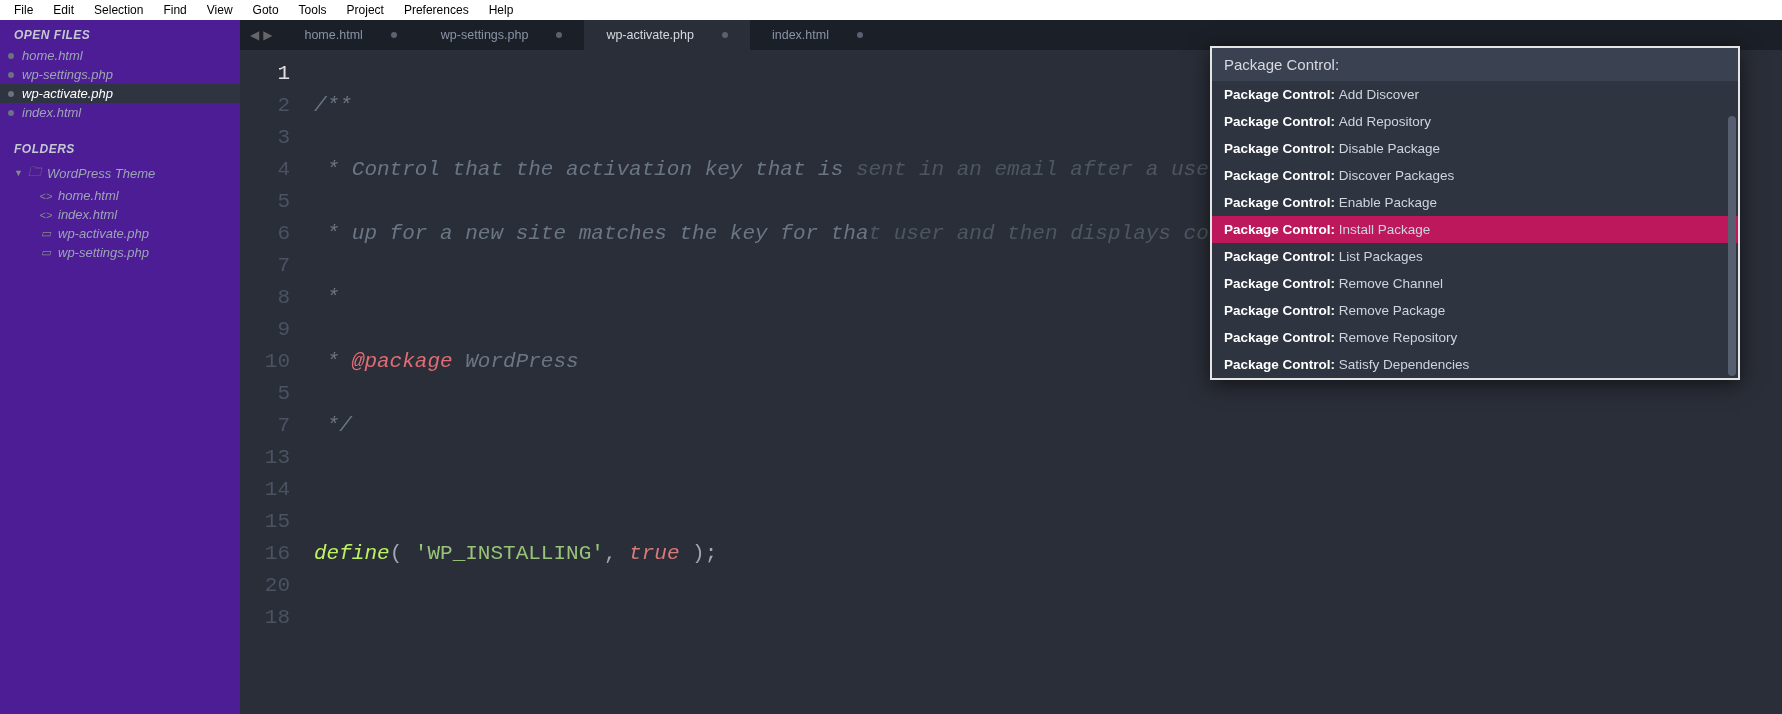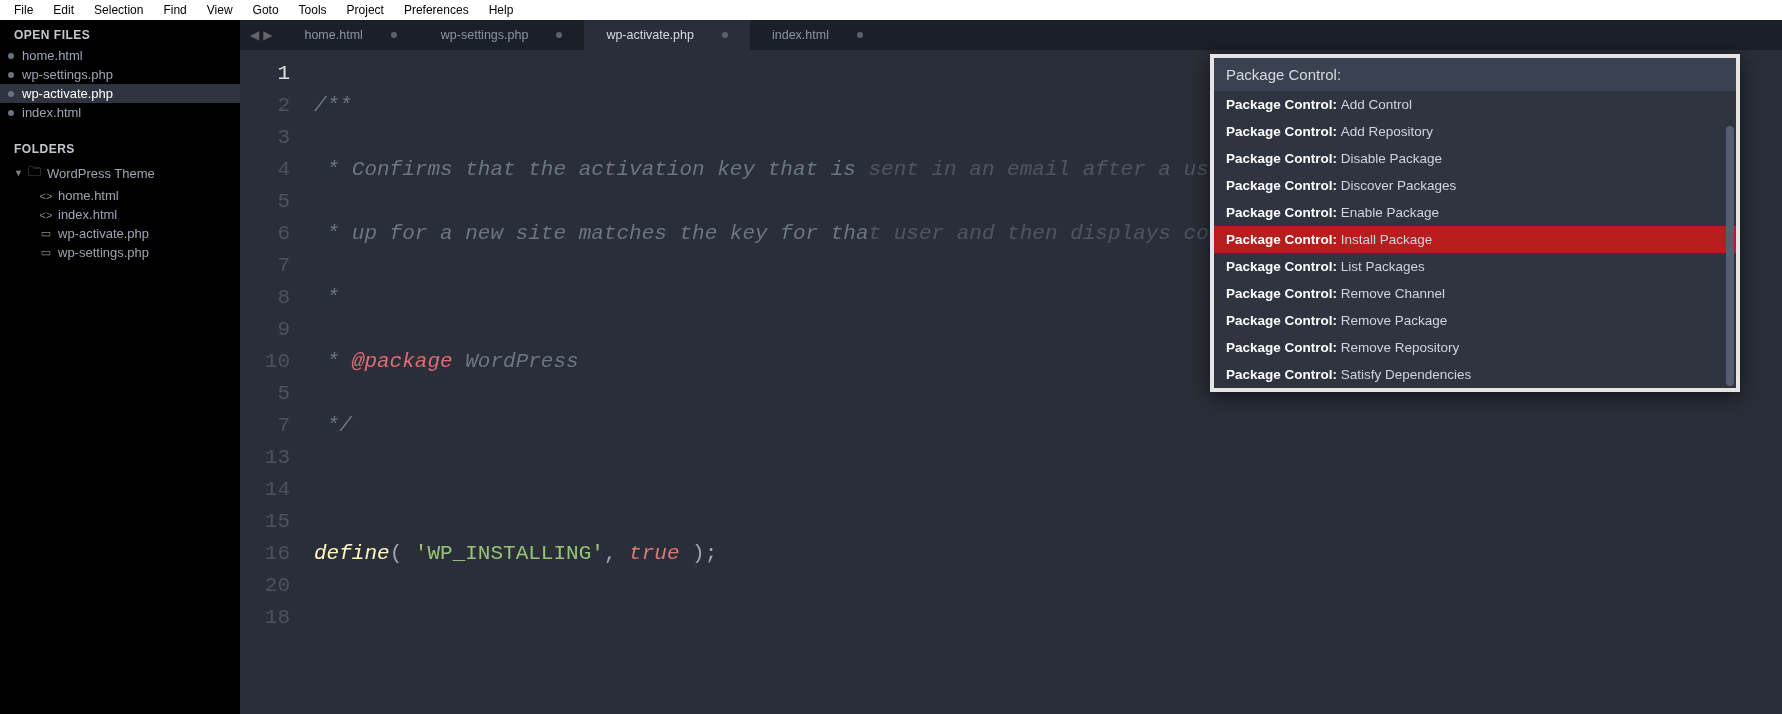--- a/index.html
+++ b/index.html
@@ -3,21 +3,21 @@
 <meta charset="utf-8">
 <style>
 * { margin: 0; padding: 0; box-sizing: border-box; }
 body { font-family: "Segoe UI", Arial, sans-serif; background: #2a2e38; color: #c5c8c6; overflow: hidden; width: 1782px; height: 714px; }
 
 .menubar { background: #fff; color: #000; height: 20px; display: flex; align-items: center; padding: 0 4px; font-size: 12px; }
 .menubar .menu-item { padding: 6px 10px; cursor: pointer; }
 
 .workspace { display: flex; height: calc(100% - 20px); background: #232831; }
 
-.sidebar { width: 240px; background: #000000; color: #9da5b4; font-size: 13px; overflow: hidden; }
+.sidebar { width: 240px; background: #4c1d95; color: #9da5b4; font-size: 13px; overflow: hidden; font-style: italic; }
 .sidebar-section-title { font-weight: bold; color: #c3c8d1; padding: 8px 14px 4px; font-size: 12px; letter-spacing: 0.5px; }
 .open-file-row { display: flex; align-items: center; padding: 2px 14px 2px 8px; cursor: pointer; }
 .open-file-row.active { background: #2e3440; color: #fff; }
 .open-file-row .dot { width: 6px; height: 6px; border-radius: 50%; background: #6b7280; margin-right: 8px; }
 .open-file-row .name { flex: 1; }
 
 .folder-row { display: flex; align-items: center; padding: 2px 4px 2px 14px; cursor: pointer; }
 .folder-row .tri { font-size: 9px; margin-right: 5px; color: #888; }
 .folder-row .folder-icon { margin-right: 6px; color: #888; }
 .folder-children { padding-left: 18px; }
@@ -35,30 +35,30 @@
 
 .editor { flex: 1; display: flex; background: #2a2e38; font-family: Consolas, "Courier New", monospace; font-size: 21px; line-height: 32px; overflow: hidden; }
 .gutter { width: 68px; text-align: right; padding: 8px 18px 0 0; color: #4b5363; background: #2a2e38; user-select: none; }
 .gutter .active-line { color: #e0e0e0; }
 .code-area { flex: 1; padding: 8px 0 0 6px; white-space: pre; position: relative; }
 .code-line { height: 32px; }
 
 .tok-tag { color: #e06c75; }
 .tok-comment { color: #6b7684; font-style: italic; }
 .tok-annotation { color: #e06c75; font-style: italic; }
-.tok-func { color: #fef9c3; font-style: italic; }
+.tok-func { color: #bef264; font-style: italic; }
 .tok-str { color: #98c379; }
 .tok-const { color: #d97a7a; font-style: italic; }
 .tok-punc { color: #a0a6b3; }
 
-.command-palette { position: absolute; top: 34px; right: 42px; width: 530px; background: #2e3440; border: 4px solid #e5e5e5; box-shadow: 0 4px 20px rgba(0,0,0,0.6); z-index: 100; font-size: 13.5px; }
+.command-palette { position: absolute; top: 26px; right: 42px; width: 530px; background: #2e3440; border: 2px solid #e5e5e5; box-shadow: 0 4px 20px rgba(0,0,0,0.6); z-index: 100; font-size: 13.5px; }
 .cp-input-row { padding: 8px 12px; background: #3a4150; color: #d6dae0; font-size: 15px; }
 .cp-list {}
 .cp-item { padding: 6px 12px; color: #cfd4dd; cursor: pointer; }
-.cp-item.selected { background: #b91c1c; }
+.cp-item.selected { background: #be185d; }
 .cp-item .cp-bold { font-weight: bold; color: #fff; }
 .cp-scroll { position: absolute; right: 2px; top: 34px; bottom: 2px; width: 8px; background: #565e70; border-radius: 4px; }
 .cp-scroll-track { position: absolute; right: 0; top: 34px; bottom: 0; width: 12px; }
 </style>
 </head>
 <body>
 
 <div class="menubar">
     <span class="menu-item">File</span>
     <span class="menu-item">Edit</span>
@@ -162,21 +162,21 @@
           <div>7</div>
           <div>13</div>
           <div>14</div>
           <div>15</div>
           <div>16</div>
           <div>20</div>
           <div>18</div>
         </div>
       <div class="code-area">
 <div class="code-line"><span class="tok-comment">/**</span></div>
-<div class="code-line"><span class="tok-comment"> * Confirms that the activation key that is </span><span class="tok-comment bg-code-inline" style="opacity:.55">sent in an email after a user signs</span></div>
+<div class="code-line"><span class="tok-comment"> * Control that the activation key that is </span><span class="tok-comment bg-code-inline" style="opacity:.55">sent in an email after a user signs</span></div>
 <div class="code-line"><span class="tok-comment"> * up for a new site matches the key for tha</span><span class="tok-comment" style="opacity:.55">t user and then displays confirmation.</span></div>
 <div class="code-line"><span class="tok-comment"> *</span></div>
 <div class="code-line"><span class="tok-comment"> * </span><span class="tok-annotation">@package</span><span class="tok-comment"> WordPress</span></div>
 <div class="code-line"><span class="tok-comment"> */</span></div>
 <div class="code-line"></div>
 <div class="code-line"><span class="tok-func">define</span><span class="tok-punc">( </span><span class="tok-str">'WP_INSTALLING'</span><span class="tok-punc">, </span><span class="tok-const">true</span><span class="tok-punc"> );</span></div>
 <div class="code-line"></div>
 
 
 
@@ -184,21 +184,21 @@
 
 
 
 
       </div>
     </div>
 
     <div class="command-palette">
       <div class="cp-input-row">Package Control:</div>
       <div class="cp-list" id="cp-list">
-          <div class="cp-item"><span class="cp-bold">Package Control: </span><span>Add Control</span></div>
+          <div class="cp-item"><span class="cp-bold">Package Control: </span><span>Add Discover</span></div>
           <div class="cp-item"><span class="cp-bold">Package Control: </span><span>Add Repository</span></div>
           <div class="cp-item"><span class="cp-bold">Package Control: </span><span>Disable Package</span></div>
           <div class="cp-item"><span class="cp-bold">Package Control: </span><span>Discover Packages</span></div>
           <div class="cp-item"><span class="cp-bold">Package Control: </span><span>Enable Package</span></div>
           <div class="cp-item selected"><span class="cp-bold">Package Control: </span><span>Install Package</span></div>
           <div class="cp-item"><span class="cp-bold">Package Control: </span><span>List Packages</span></div>
           <div class="cp-item"><span class="cp-bold">Package Control: </span><span>Remove Channel</span></div>
           <div class="cp-item"><span class="cp-bold">Package Control: </span><span>Remove Package</span></div>
           <div class="cp-item"><span class="cp-bold">Package Control: </span><span>Remove Repository</span></div>
           <div class="cp-item"><span class="cp-bold">Package Control: </span><span>Satisfy Dependencies</span></div>

